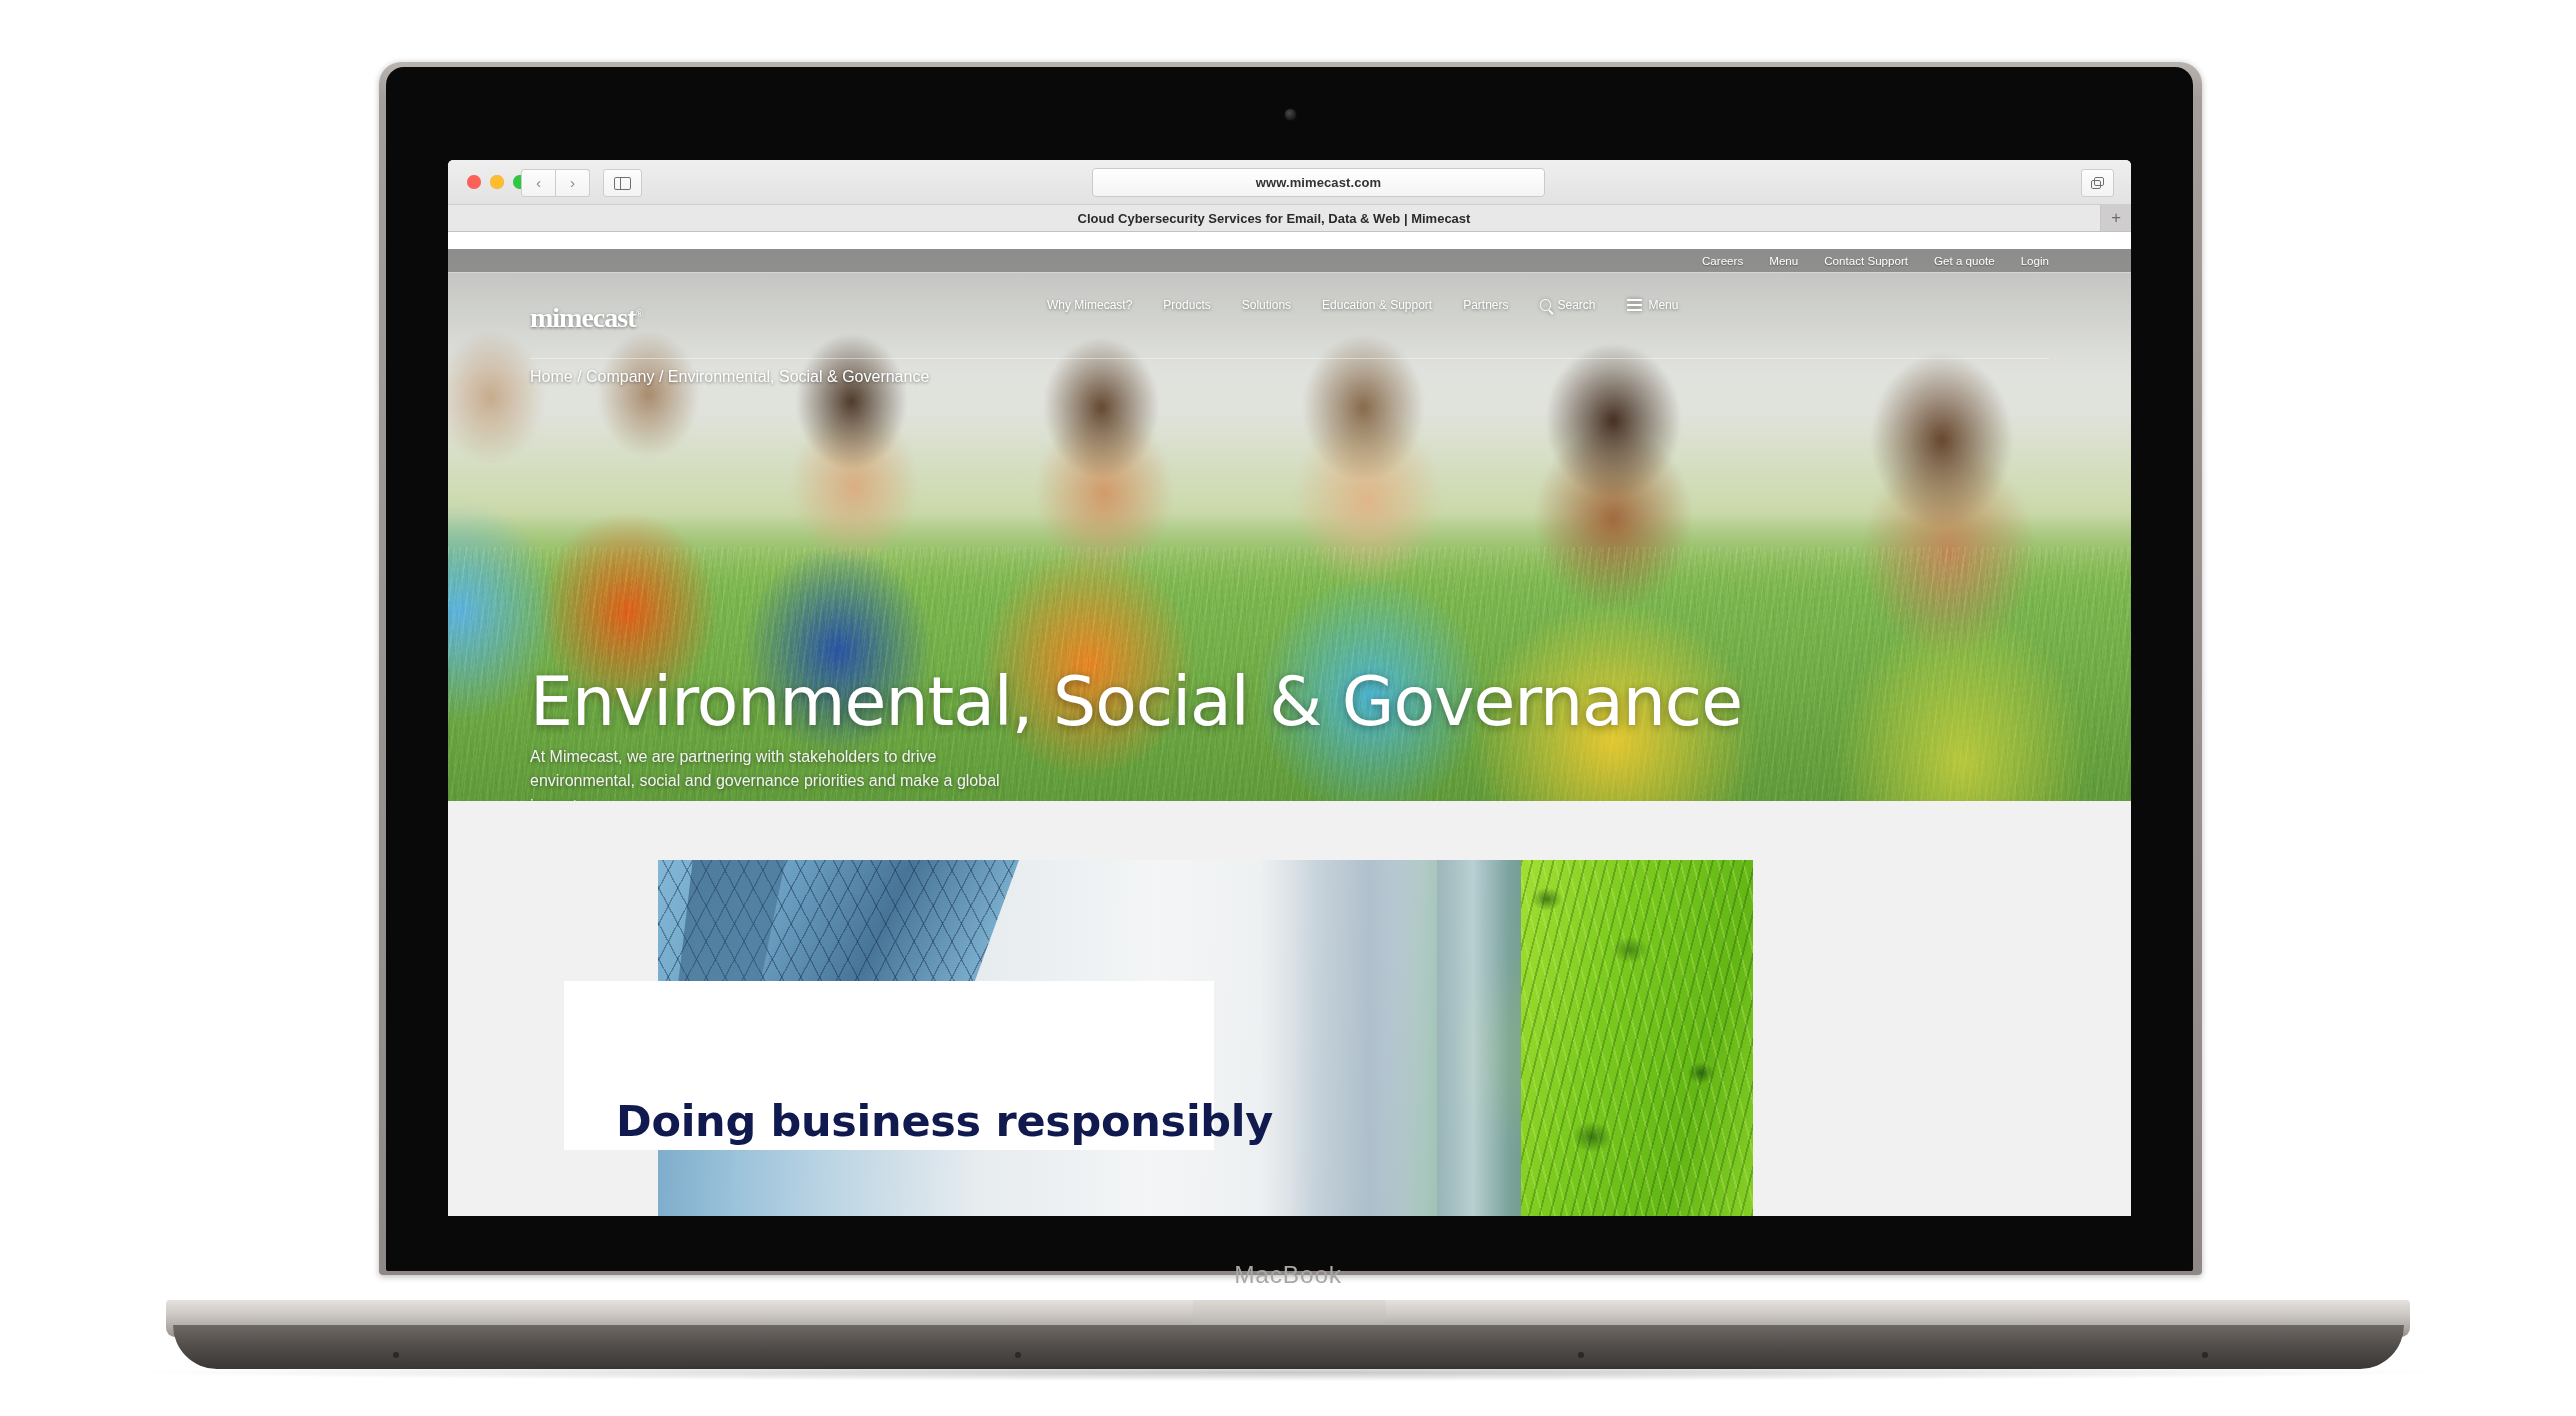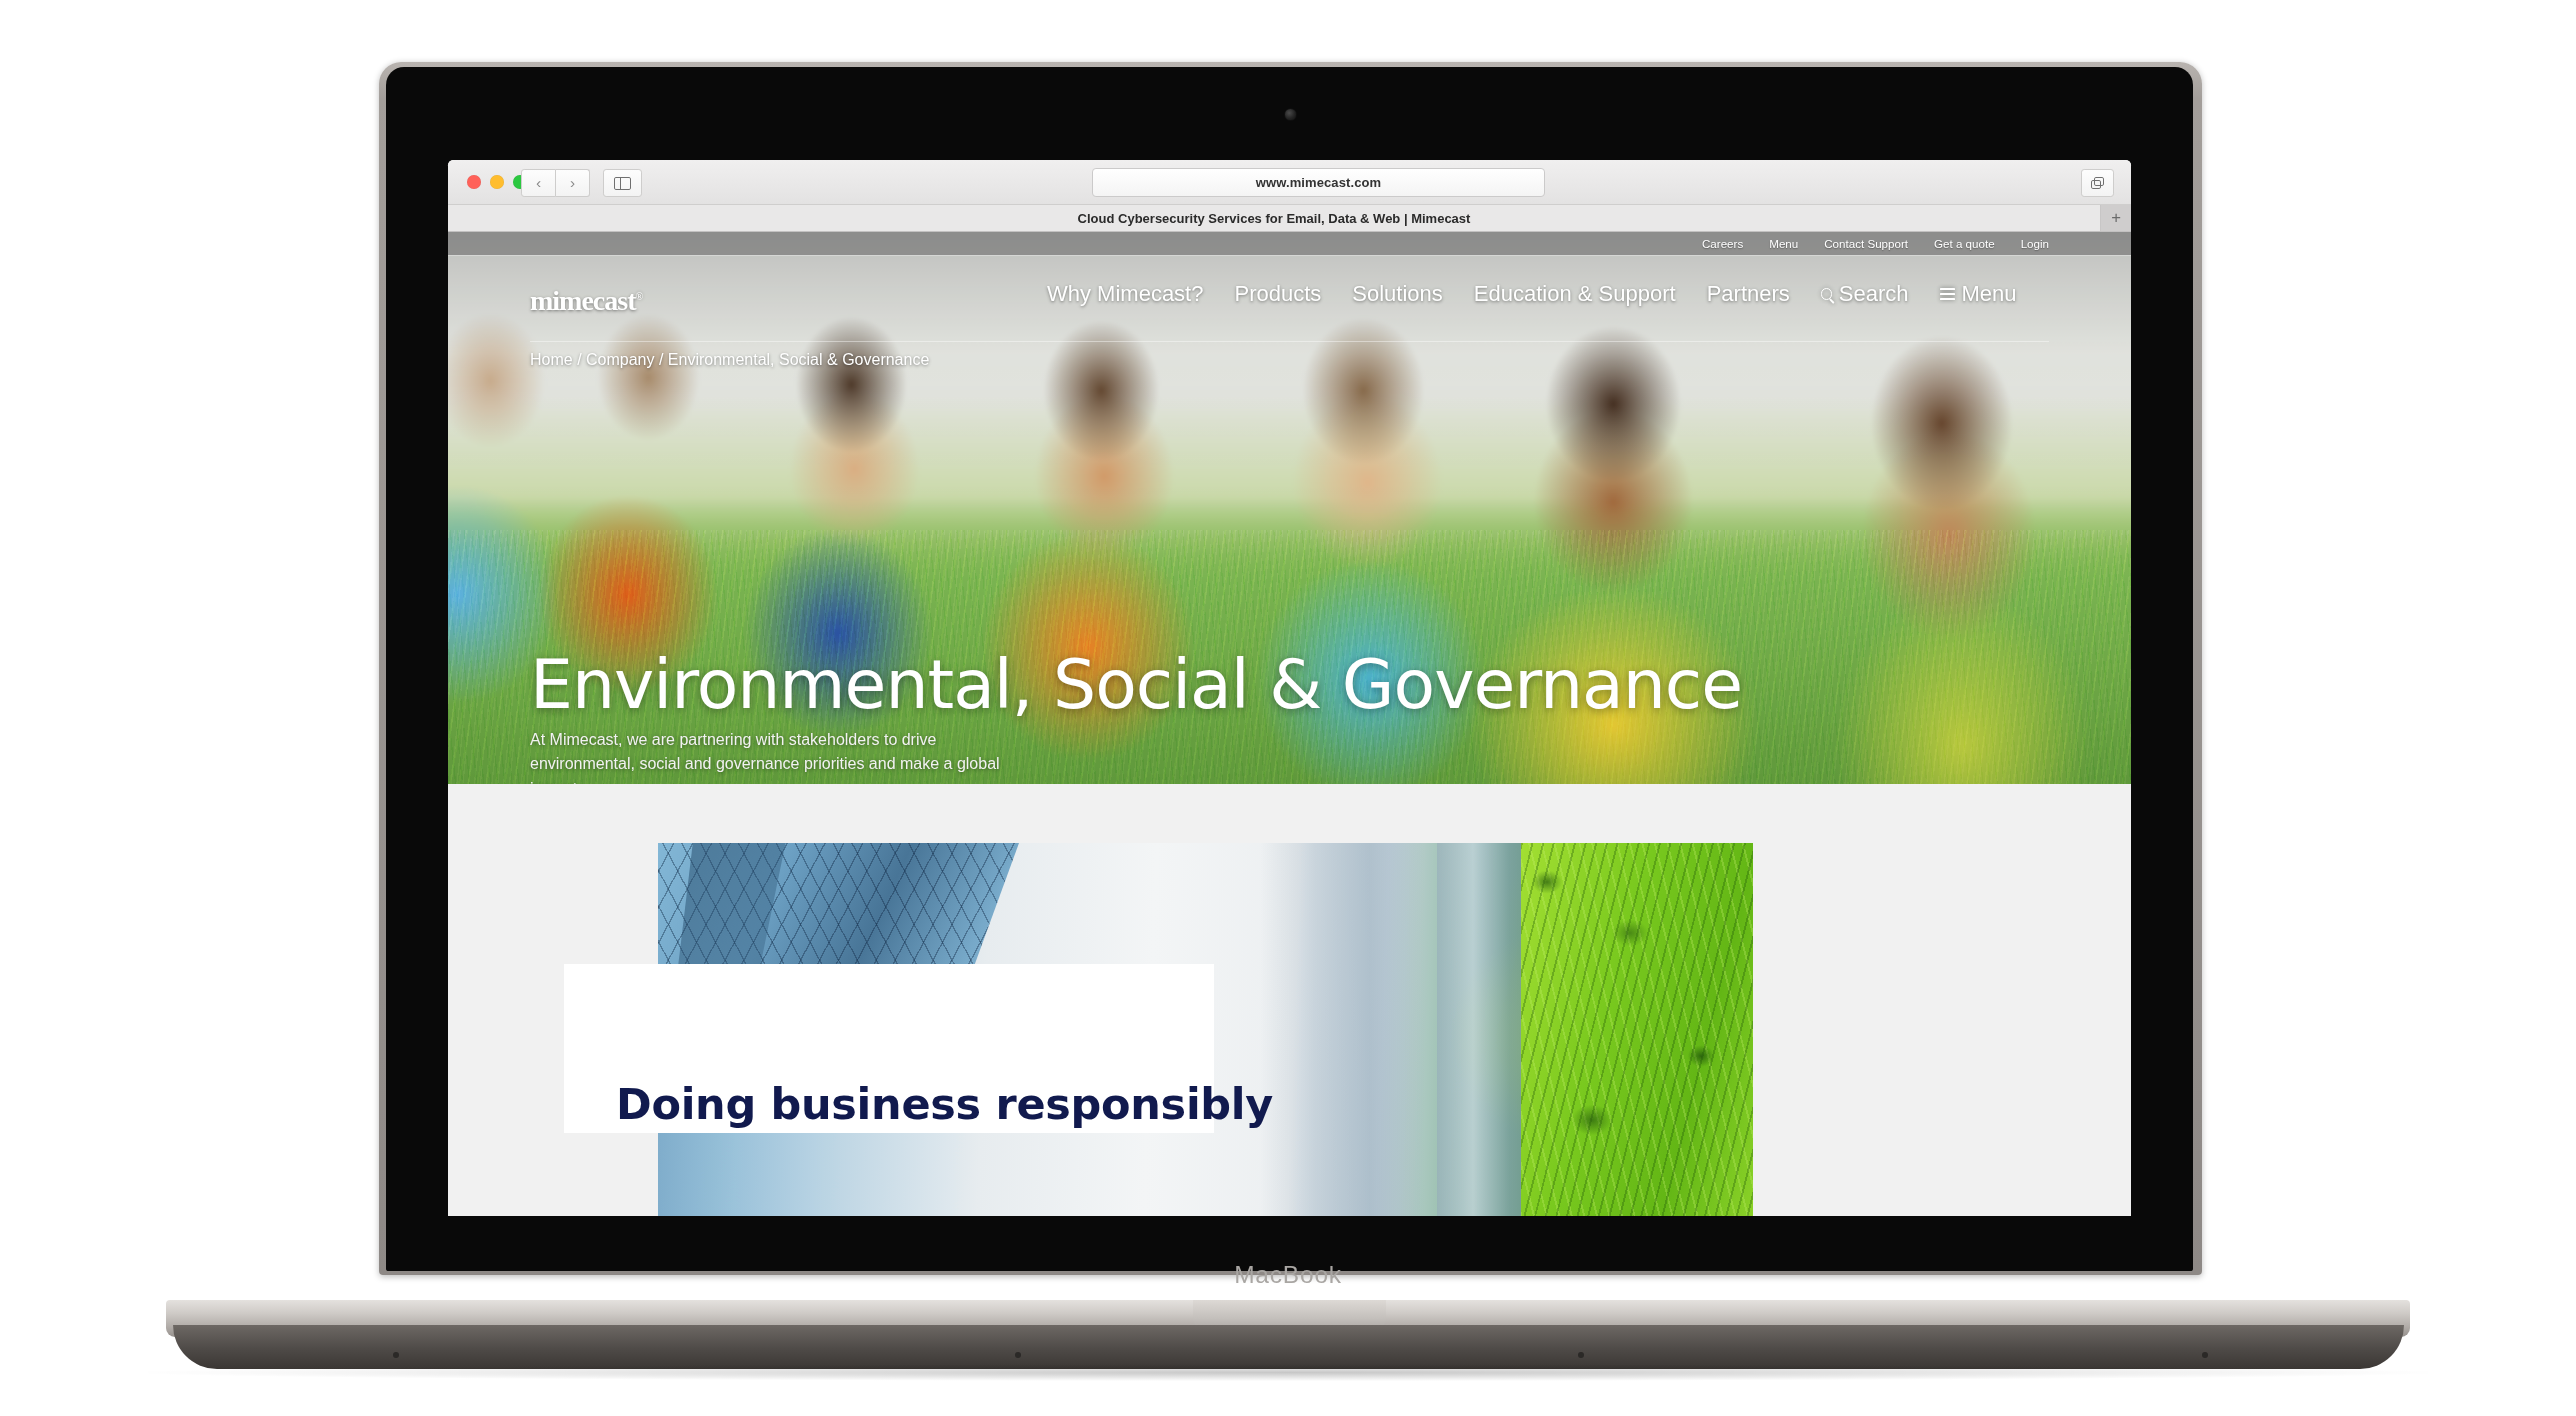--- a/index.html
+++ b/index.html
@@ -190,20 +190,21 @@
     display: flex; align-items: center; justify-content: center;
     color: #6a6a6a; font-size: 16.7px; line-height: 1;
   }
 
   
   .page {
     position: relative;
     height: 987px;
     background: #d946ef;
     overflow: hidden;
+    margin-top: 17px;
   }
 
   
   .hero {
     position: relative;
     height: 552px;
     overflow: hidden;
     background: #c7d0ae;
   }
   
@@ -289,21 +290,21 @@
     letter-spacing: -1px;
     text-shadow: 0 0.6px 3.2px rgba(0,0,0,0.45);
     font-family: Liberation Serif, serif;
   }
   .logo sup { font-size: 10.3px; vertical-align: super; font-weight: normal; }
   .navlinks {
     position: absolute; left: 599px; top: 26px;
     display: flex; align-items: center; gap: 31px;
   }
   .navlink {
-    color: #ffffff; font-size: 22px; white-space: nowrap;
+    color: #ffffff; font-size: 12px; white-space: nowrap;
     text-shadow: 0 0.6px 3.2px rgba(0,0,0,0.45);
     display: flex; align-items: center; gap: 6.4px; justify-content: flex-end;
   }
   .mag-icon {
     display: inline-block; width: 11.6px; height: 11.6px;
     border: 1.6px solid #fff; border-radius: 50%;
     position: relative; box-sizing: border-box;
     filter: drop-shadow(0 0.6px 1.9px rgba(0,0,0,0.45));
   }
   .mag-icon::after {

